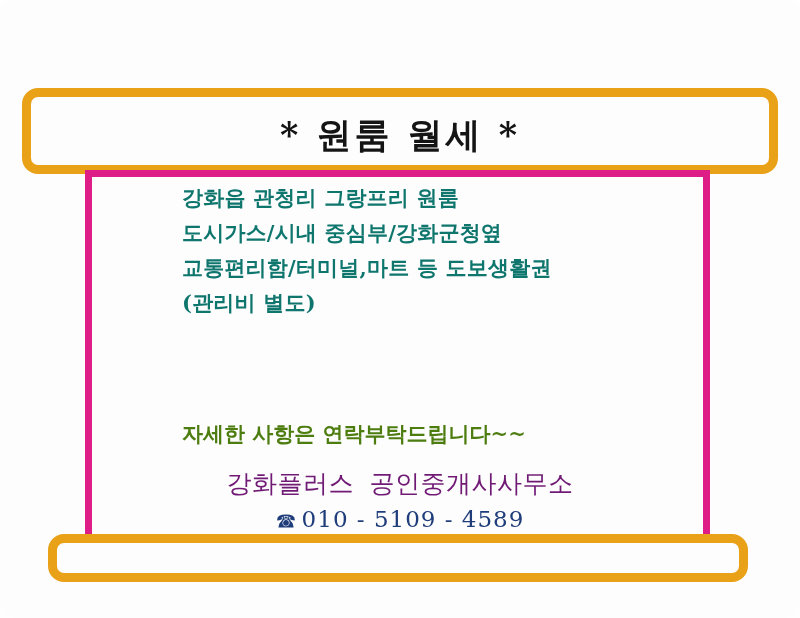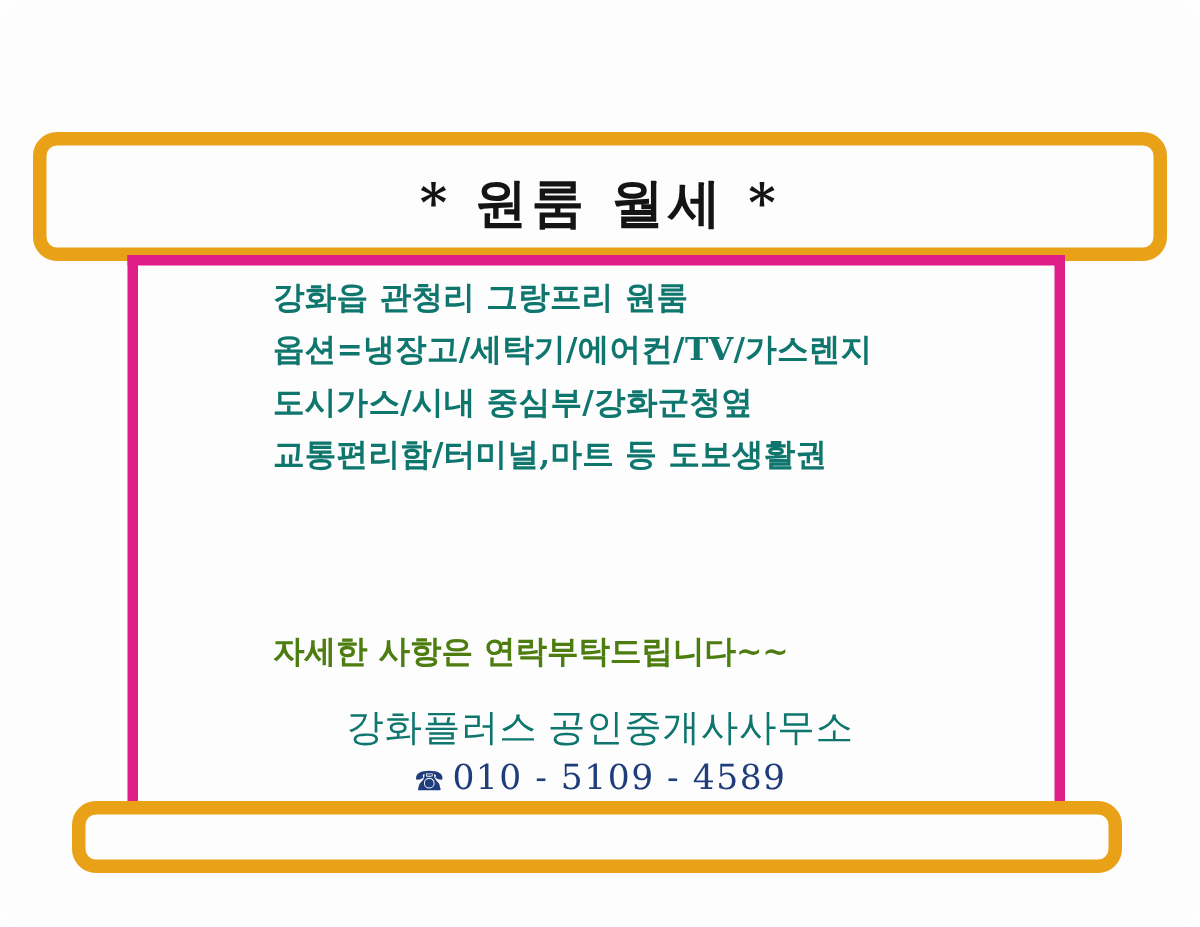--- a/index.html
+++ b/index.html
@@ -119,23 +119,23 @@
   
   #contact {
     position: absolute;
     left: 0;
     top: 470px;
     width: 800px;
     text-align: center;
     z-index: 4;
   }
   #office-name {
-    font-family: Liberation Serif, serif;
+    font-family: Liberation Mono, monospace;
     font-size: 25px;
-    color: #0f766e;
+    color: #701a75;
     line-height: 32px;
     white-space: nowrap;
     letter-spacing: 0.5px;
   }
   #phone-row {
     margin-top: 2px;
     font-family: "DejaVu Serif", "Liberation Serif", serif;
     font-size: 23px;
     color: #1f3d7a;
     line-height: 30px;
@@ -157,23 +157,23 @@
   <div id="top-bar" class="orange-bar"></div>
 
   <div id="magenta-top" class="magenta"></div>
   <div id="magenta-left" class="magenta"></div>
   <div id="magenta-right" class="magenta"></div>
 
   <div id="title">* 원룸 월세 *</div>
 
   <div id="body-copy">
     <div class="body-line">강화읍 관청리 그랑프리 원룸</div>
-    <div class="body-line">옵션=냉장고/세탁기/에어컨/TV/가스렌지</div>
     <div class="body-line">도시가스/시내 중심부/강화군청옆</div>
     <div class="body-line">교통편리함/터미널,마트 등 도보생활권</div>
+    <div class="body-line">(관리비 별도)</div>
   </div>
 
   <div id="cta">자세한 사항은 연락부탁드립니다~~</div>
 
   <div id="contact">
     <div id="office-name">강화플러스 공인중개사사무소</div>
     <div id="phone-row">
       <span id="phone-icon">☎</span><span id="phone-number">010 - 5109 - 4589</span>
     </div>
   </div>

